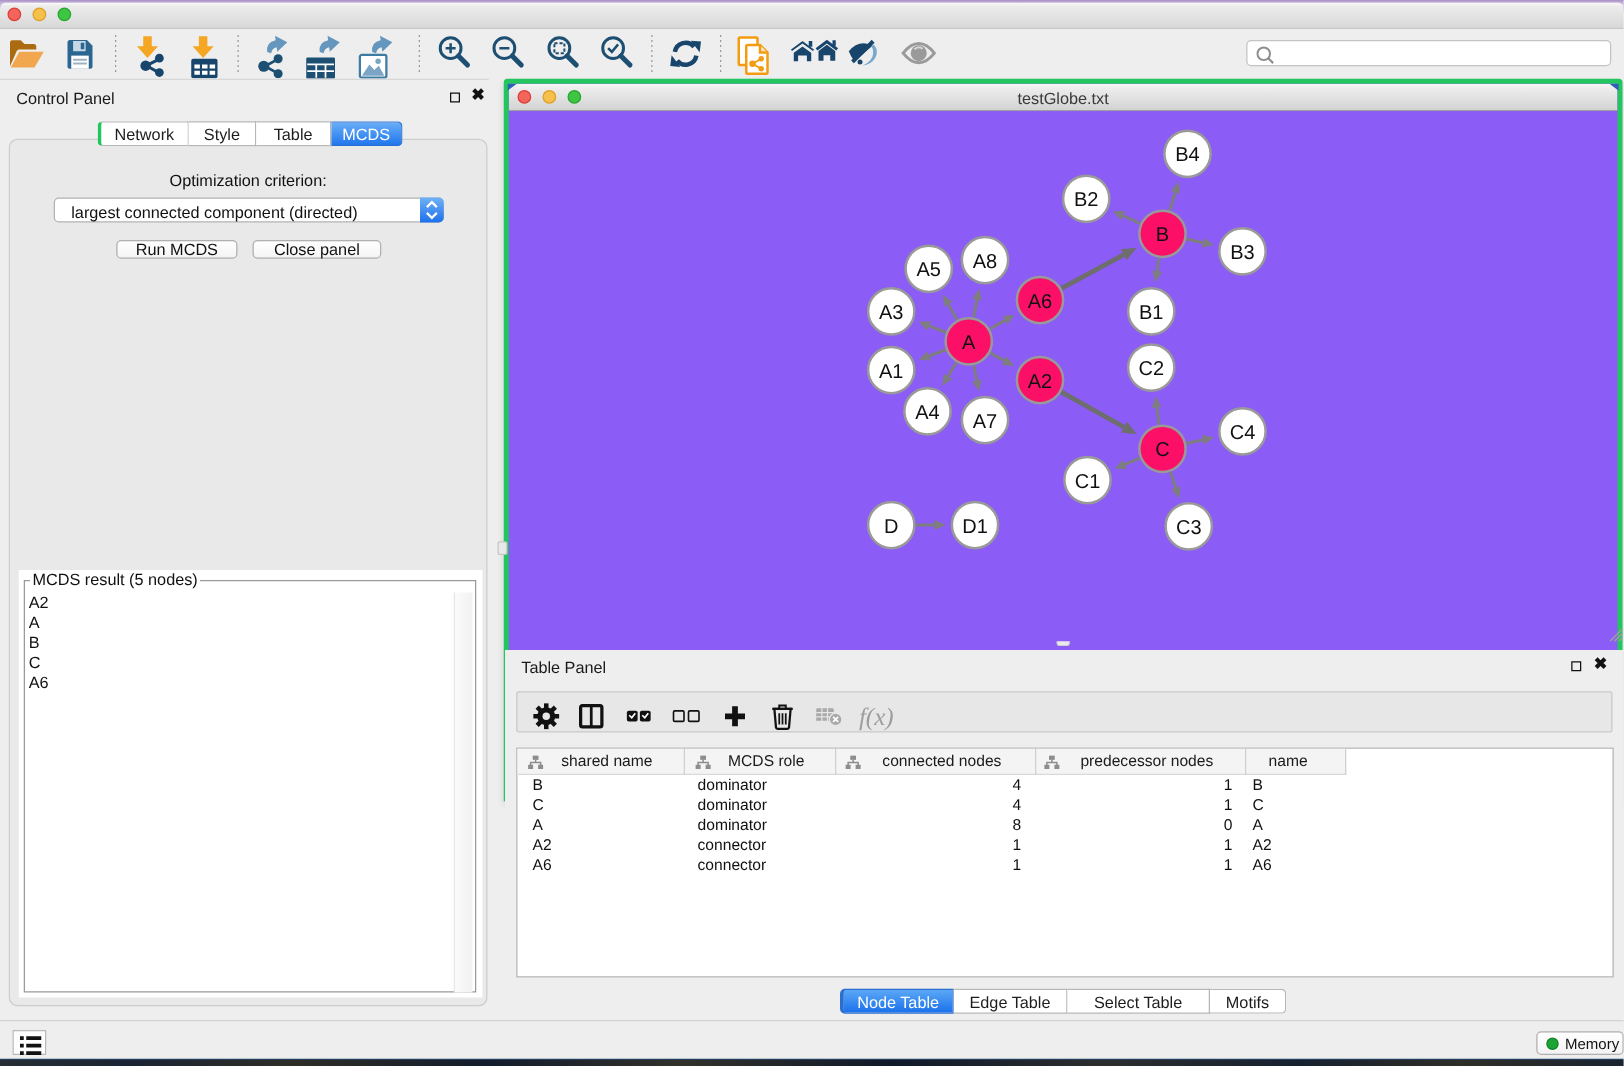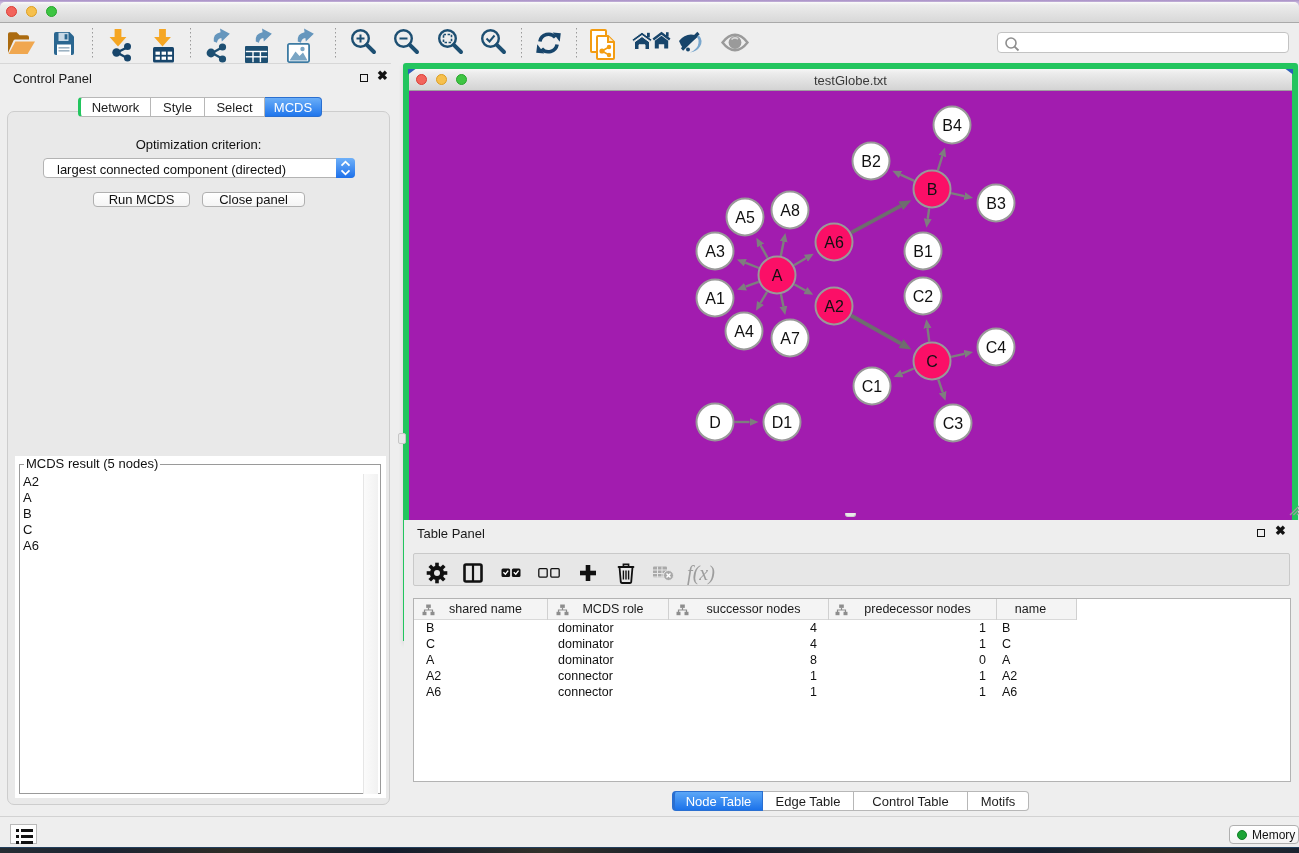--- a/index.html
+++ b/index.html
@@ -44,22 +44,22 @@
   background:linear-gradient(#6fb1f9,#1d70ea); color:#fff; }
 .btn { position:absolute; height:15px; background:linear-gradient(#ffffff,#f4f4f4); border:1px solid #b0b0b0;
   border-radius:4px; font-size:13px; color:#111; text-align:center; line-height:14px; }
 #whitePanel { position:absolute; left:7px; top:344px; width:371px; height:342px; background:#fff; }
 #fieldset { position:absolute; left:4px; top:8px; width:362px; height:330px; border:1px solid #9a9a9a; }
 #fieldset legend { position:absolute; top:-9px; left:4px; background:#fff; font-size:13px; padding:0 2px; color:#111; }
 #mcdsList { position:absolute; left:1px; top:9px; right:17px; bottom:1px; font-size:13px; color:#111; }
 #mcdsList div { height:16px; line-height:16px; padding-left:2px; }
 #listSb { position:absolute; right:2px; top:9px; width:15px; height:320px; background:linear-gradient(90deg,#fbfbfb,#f1f1f1); border-left:1px solid #e6e6e6; }
 
-#netwin { left:403px; top:63px; width:895px; height:578px; background:#a21caf;
-  border:6px solid #22c55e; border-radius:3px 3px 0 0; box-shadow:0 3px 5px rgba(0,0,0,0.10); }
+#netwin { left:403px; top:63px; width:895px; height:578px; background:#8b5cf6;
+  border:4px solid #22c55e; border-radius:3px 3px 0 0; box-shadow:0 3px 5px rgba(0,0,0,0.10); }
 #netTitle { position:absolute; left:0; top:0; width:100%; height:22px; border-radius:3px 3px 0 0;
   background:linear-gradient(#f6f6f6,#ececec 20%,#d3d3d3 100%); border-bottom:1px solid #9f9f9f; }
 #netTitle .title { position:absolute; left:0; right:0; top:4px; text-align:center; font-size:13px; color:#3a3a3a; }
 
 #tpanel { left:404px; top:520px; width:895px; height:296px; background:#eeeeee; }
 #tToolbar { position:absolute; left:9px; top:33px; width:877px; height:33px;
   background:#e7e7e7; border:1px solid #c9c9c9; border-radius:2px; }
 #ttable { position:absolute; left:9px; top:78px; width:878px; height:184px; background:#fff; border:1px solid #b3b3b3; }
 #thead { position:absolute; left:0; top:0; width:663px; height:21px; background:#f4f4f4; border-bottom:1px solid #d9d9d9; }
 .hcell { position:absolute; top:0; height:21px; border-right:1px solid #d0d0d0; font-size:12.5px; color:#1a1a1a; }
@@ -251,21 +251,21 @@
 <line x1="11.6" y1="11.6" x2="15.5" y2="15.5" stroke="#8e8e8e" stroke-width="1.8"></line>
     </svg>
   </div>
 <div class="abs" id="cpanel">
   <div class="ptitle" style="position:absolute;left:13px;top:7px;">Control Panel</div>
   <div class="flt" style="left:360px;top:10px;"></div>
   <div class="clx" style="left:377px;top:4px;">✖</div>
   <div id="cpTabs">
     <div class="tab first" style="width:73px;">Network</div>
     <div class="tab" style="width:54px;">Style</div>
-    <div class="tab" style="width:60px;">Select</div>
+    <div class="tab" style="width:60px;">Table</div>
     <div class="tab sel" style="width:57px;text-align:right;">MCDS</div>
   </div>
   <div id="cpBody">
     <div id="optLabel">Optimization criterion:</div>
     <div id="combo">
       <div class="ctext">largest connected component (directed)</div>
       <div class="spin"><svg width="19" height="20" xmlns="http://www.w3.org/2000/svg">
 <path d="M5.5,7.7 L9.5,3.7 L13.5,7.7" fill="none" stroke="#fff" stroke-width="1.8"></path>
 <path d="M5.5,12.3 L9.5,16.3 L13.5,12.3" fill="none" stroke="#fff" stroke-width="1.8"></path>
           </svg></div>
@@ -468,21 +468,21 @@
 </svg>
           <span style="left:10px;">MCDS role</span>
         </div>
       <div class="hcell" style="left:255px;width:160px;">
           <svg class="hico" width="13" height="12" viewBox="0 0 13 12" xmlns="http://www.w3.org/2000/svg" style="position:absolute;top:5px;left:7px;">
 <rect x="4.2" y="0.5" width="4.6" height="3.4" fill="#8d8d8d"></rect>
 <path d="M6.5,4 V6 M2.5,8 V6 H10.5 V8" stroke="#8d8d8d" stroke-width="1.2" fill="none"></path>
 <rect x="0.5" y="7.8" width="4" height="3.4" fill="#8d8d8d"></rect>
 <rect x="8.5" y="7.8" width="4" height="3.4" fill="#8d8d8d"></rect>
 </svg>
-          <span style="left:10px;">successor nodes</span>
+          <span style="left:10px;">connected nodes</span>
         </div>
       <div class="hcell" style="left:415px;width:168px;">
           <svg class="hico" width="13" height="12" viewBox="0 0 13 12" xmlns="http://www.w3.org/2000/svg" style="position:absolute;top:5px;left:6px;">
 <rect x="4.2" y="0.5" width="4.6" height="3.4" fill="#8d8d8d"></rect>
 <path d="M6.5,4 V6 M2.5,8 V6 H10.5 V8" stroke="#8d8d8d" stroke-width="1.2" fill="none"></path>
 <rect x="0.5" y="7.8" width="4" height="3.4" fill="#8d8d8d"></rect>
 <rect x="8.5" y="7.8" width="4" height="3.4" fill="#8d8d8d"></rect>
 </svg>
           <span style="left:10px;">predecessor nodes</span>
         </div>
@@ -522,21 +522,21 @@
         <div style="left:12px;">A6</div>
         <div style="left:144px;">connector</div>
         <div style="left:340px;width:63px;text-align:right;">1</div>
         <div style="left:510px;width:62px;text-align:right;">1</div>
         <div style="left:588px;">A6</div>
       </div>
   </div>
   <div id="tabs2">
     <div class="tab first sel2" style="width:91px;background:linear-gradient(#5ba7f7,#1b72ea);color:#fff;border-color:#2a6fd0;border-radius:4px 0 0 4px;">Node Table</div>
     <div class="tab" style="width:91px;">Edge Table</div>
-    <div class="tab" style="width:114px;">Control Table</div>
+    <div class="tab" style="width:114px;">Select Table</div>
     <div class="tab" style="width:61px;border-radius:0 4px 4px 0;">Motifs</div>
   </div>
 </div>
 <div class="abs" id="statusbar">
   <div id="listBtn">
       <svg width="25" height="18" style="position:absolute;left:5px;top:3px;" xmlns="http://www.w3.org/2000/svg">
 <g fill="#111">
           <rect x="0" y="1" width="3" height="3"></rect>
           <rect x="0" y="7" width="3" height="3"></rect>
           <rect x="0" y="13" width="3" height="3"></rect>

